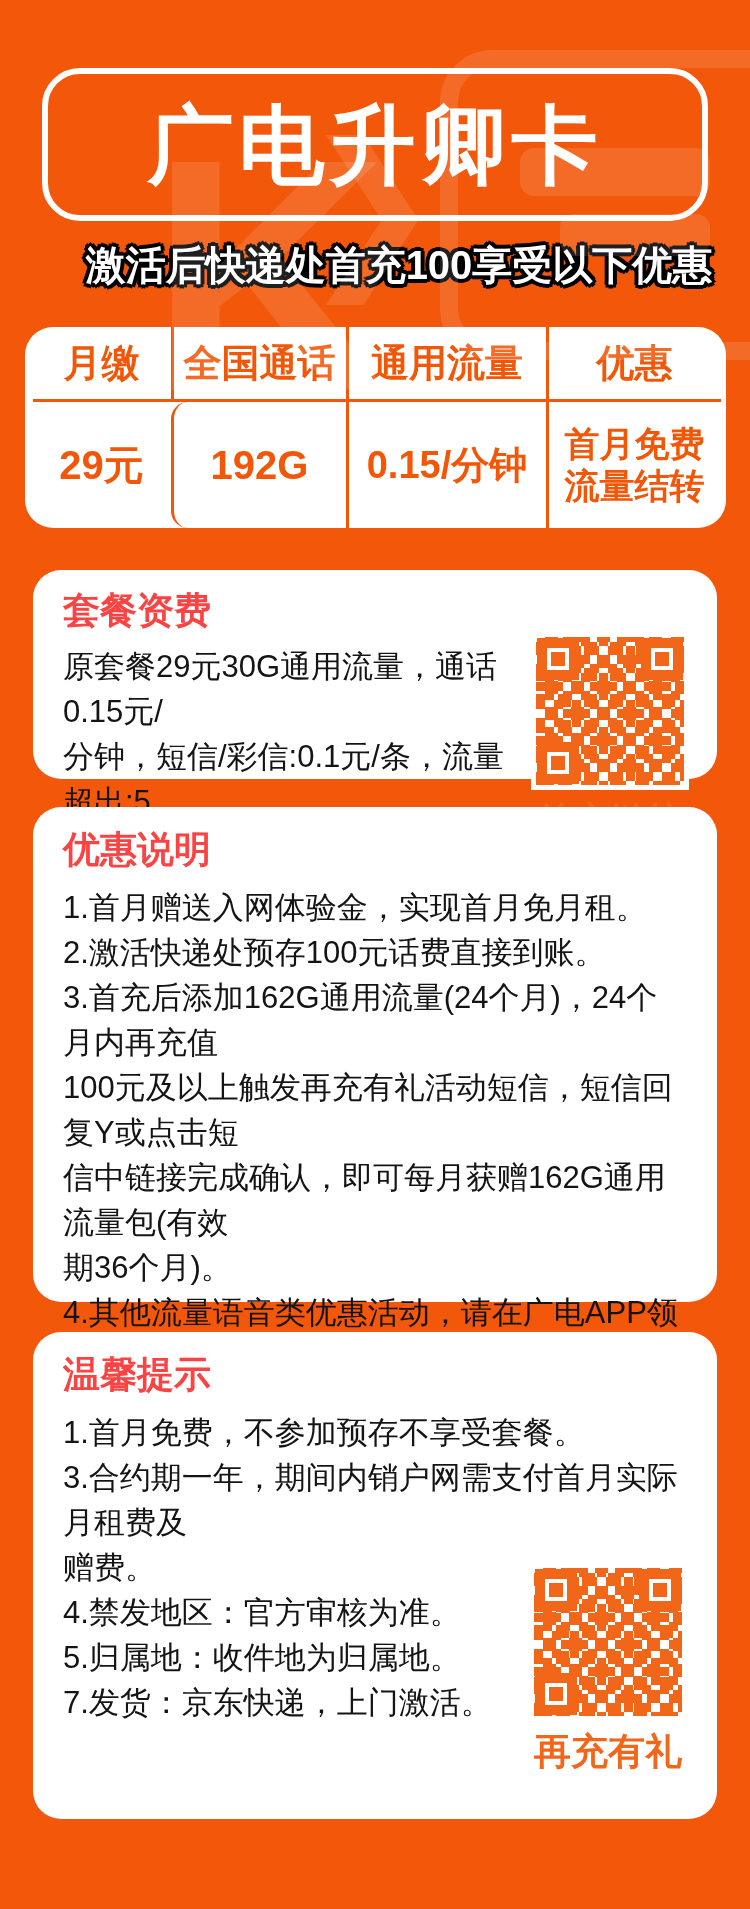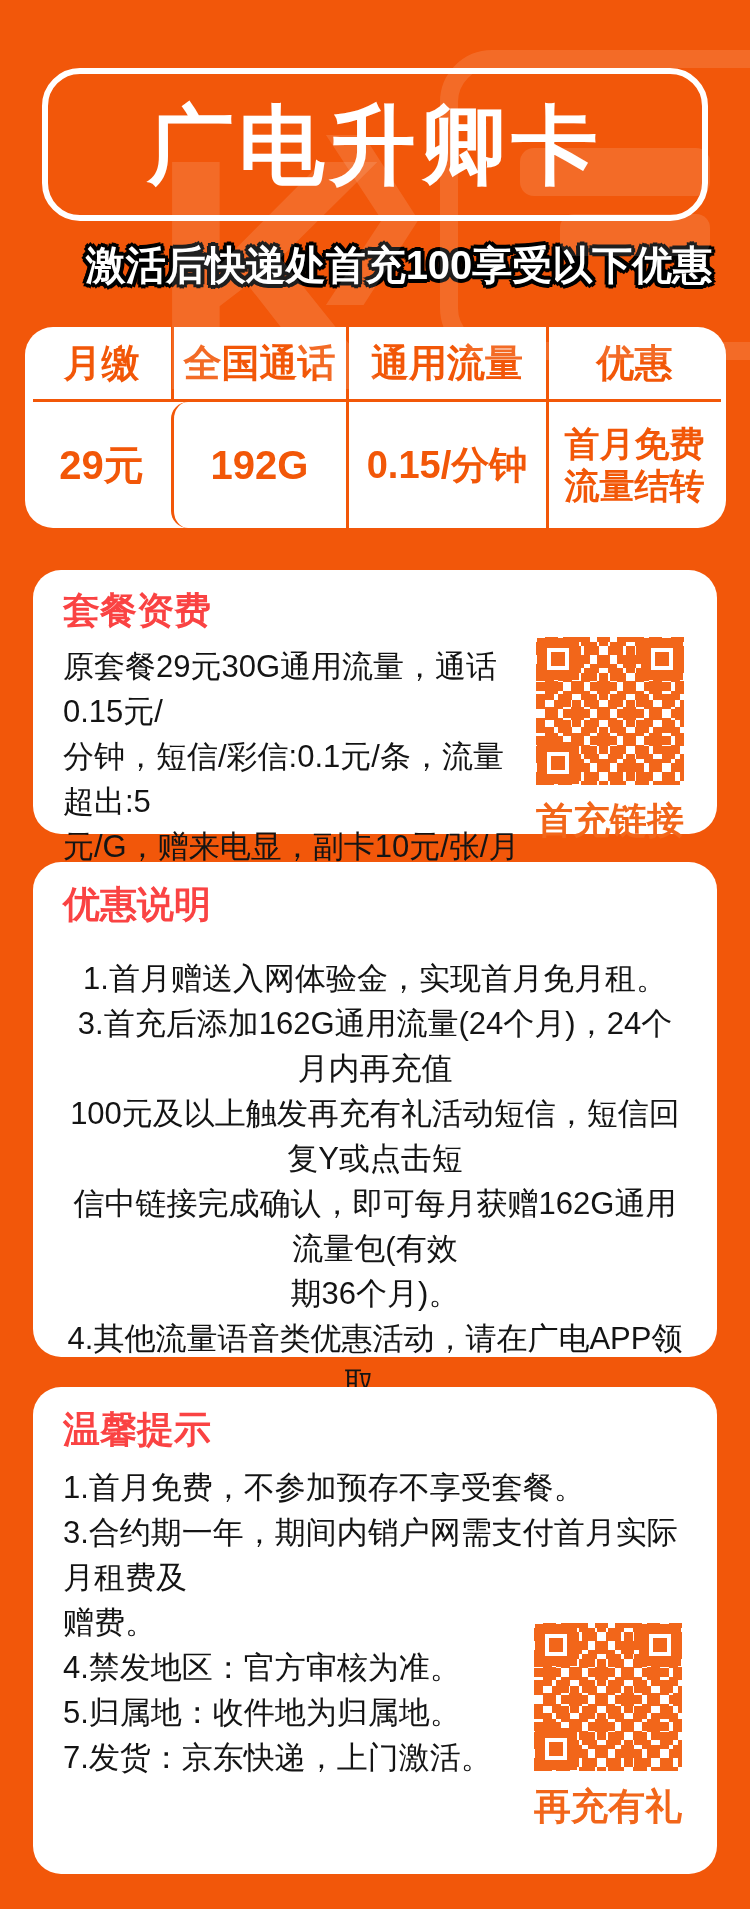--- a/index.html
+++ b/index.html
@@ -69,24 +69,24 @@
   
   .card{
     position:relative;width:684px;margin:0 auto;background:#fff;border-radius:28px;
     padding:20px 30px;
   }
   .card .card-title{font-size:37px;line-height:42px;font-weight:600;color:var(--red);}
   .prose{
     font-size:31px;line-height:45px;color:var(--ink);font-weight:500;
     white-space:pre-line;
   }
-  .card.c1{margin-top:42px;height:264px;}
+  .card.c1{margin-top:42px;height:209px;}
   .card.c1 .prose{margin-top:12px;width:460px;}
   .card.c2{margin-top:28px;height:495px;padding-top:22px;}
-  .card.c2 .list{margin-top:30px;text-align:center;}
+  .card.c2 .list{margin-top:14px;}
   .card.c3{margin-top:30px;height:487px;padding-top:22px;}
   .card.c3 .list{margin-top:14px;}
   
   .qr-block{position:absolute;width:162px;text-align:center;}
   .c1 .qr-block{right:26px;top:62px;}
   .c3 .qr-block{right:28px;bottom:46px;}
   .qr{
     position:relative;width:158px;height:158px;margin:0 auto;
     background:
       conic-gradient(var(--qr) 0 90deg,transparent 90deg 180deg,var(--qr) 180deg 270deg,transparent 270deg) 0 0/18px 18px,
@@ -151,20 +151,21 @@
         <span class="fd f3"></span>
       </div>
       <span class="qr-label">首充链接</span>
     </div>
   </div>
 
   <div class="card c2">
     <div class="card-title">优惠说明</div>
     <div class="list">
       <div class="prose">1.首月赠送入网体验金，实现首月免月租。</div>
+      <div class="prose">2.激活快递处预存100元话费直接到账。</div>
       <div class="prose">3.首充后添加162G通用流量(24个月)，24个月内再充值
 100元及以上触发再充有礼活动短信，短信回复Y或点击短
 信中链接完成确认，即可每月获赠162G通用流量包(有效
 期36个月)。</div>
       <div class="prose">4.其他流量语音类优惠活动，请在广电APP领取。</div>
       <div class="prose">5.综上所述：首月免费，套餐内容按天折算，次月起29元
 月租合计192G通用流量。</div>
     </div>
   </div>
 

